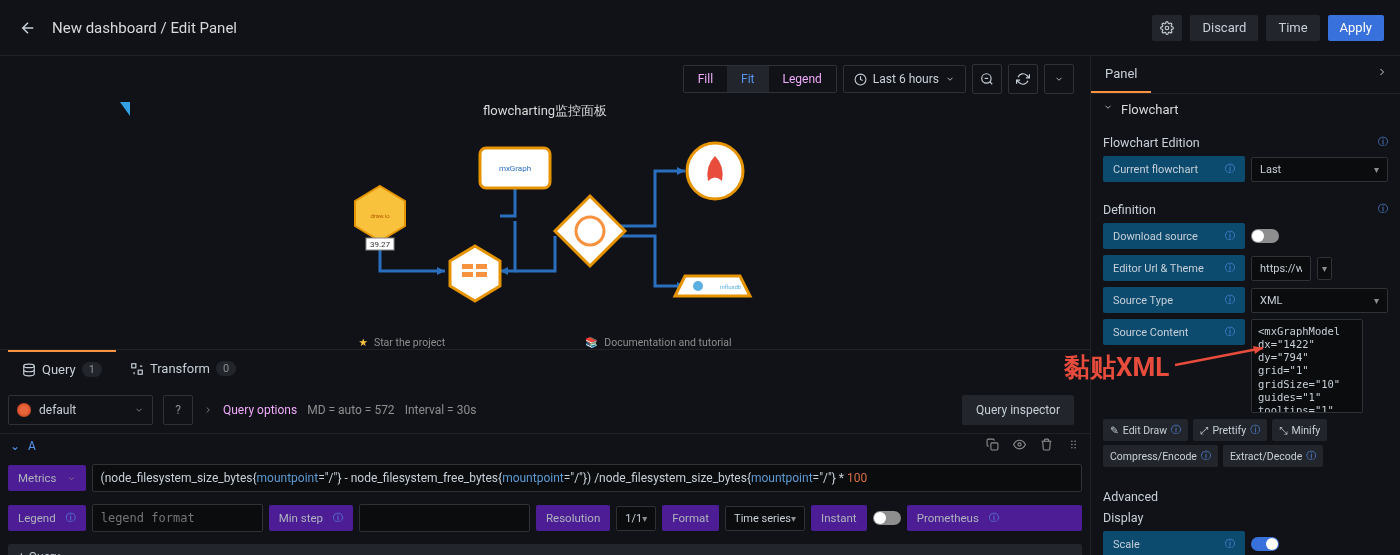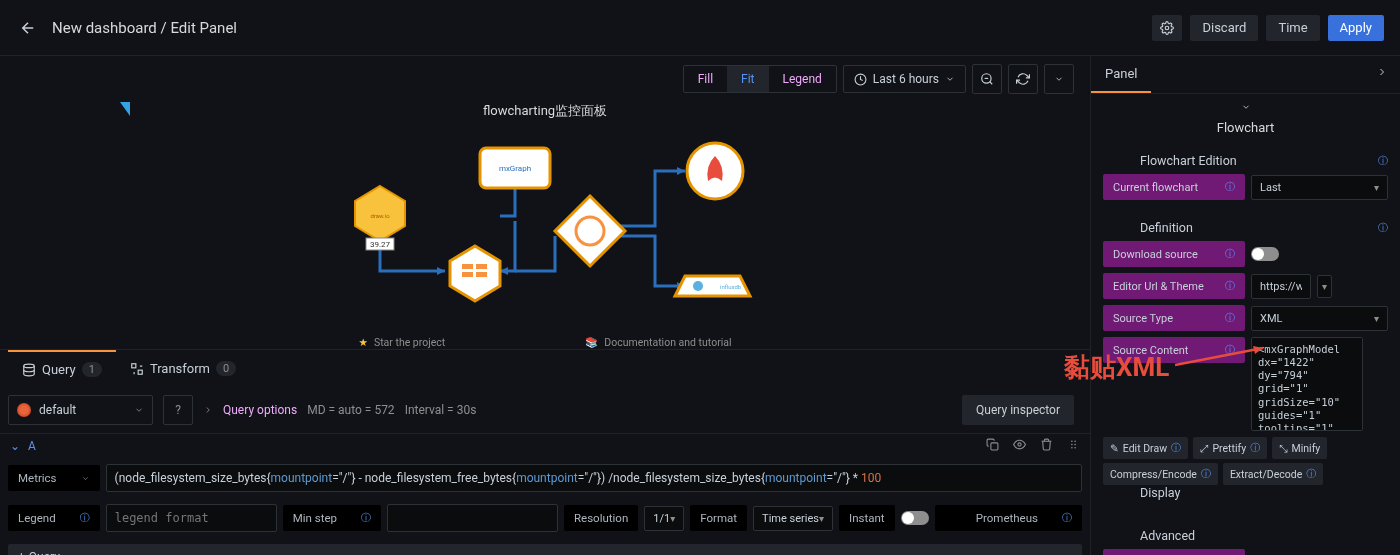--- a/index.html
+++ b/index.html
@@ -36,38 +36,38 @@
 .help-btn { width: 30px; height: 30px; background: #111217; border: 1px solid #2c3235; border-radius: 2px; display:flex; align-items:center; justify-content:center; cursor:pointer;}
 .qopts { color: #f0abfc; font-size: 12px; cursor: pointer; }
 .qmeta { color: #8e8e8e; font-size: 12px; }
 .qinspect-btn { background: #22252b; border:none; color:#c7d0d9; padding:6px 14px; border-radius:2px; cursor:pointer; font-size:12px; margin-left:auto; margin-right:8px; height:30px;}
 .query-row-header { display: flex; align-items: center; padding: 4px 10px; border-top:1px solid #202226;}
 .chev { color:#5794f2; margin-right:8px; cursor:pointer; }
 .query-letter { color:#5794f2; font-size:12px; flex:1; }
 .row-icons { display:flex; gap:14px; color:#8e8e8e; }
 .row-icons > * { cursor:pointer; }
 .query-fields { display:flex; flex-wrap:wrap; gap:6px; padding:6px 8px; align-items:center; }
-.field-label { background:#000000; padding:6px 10px; border-radius:2px; font-size:11.5px; display:flex; align-items:center; gap:24px; color:#aeb5bd;justify-content:flex-end;}
+.field-label { background:#4c1d95; padding:6px 10px; border-radius:2px; font-size:11.5px; display:flex; align-items:center; gap:10px; color:#aeb5bd;}
 .field-input { background:#0b0c0e; border:1px solid #2c3235; padding:6px 8px; border-radius:2px; font-size:12px; color:#c7d0d9; min-width:120px; font-family:Menlo,Consolas,monospace;}
 .metrics-input { flex:1; min-width:600px;}
 .code-kw { color:#5c9ad3; }
 .code-num { color:#d97144; }
 .toggle { width:28px; height:14px; background:#8e8e8e; border-radius:8px; position:relative; cursor:pointer;}
 .toggle::after { content:''; position:absolute; width:12px; height:12px; background:#fff; border-radius:50%; top:1px; left:1px;}
 .toggle.on { background:#3871dc;} .toggle.on::after { left:15px;}
 .add-query-btn { background:#22252b; border:none; color:#c7d0d9; padding:6px 10px; border-radius:2px; cursor:pointer; margin:6px 8px; display:flex; align-items:center; gap:4px; font-size:12px;}
 .panel-tabs { display:flex; border-bottom:1px solid #202226;}
 .panel-tab { padding:10px 14px; cursor:pointer; font-size:13px;}
 .panel-tab.active { border-bottom:2px solid #f9923f;}
 .chev-btn { margin-left:auto; padding:10px 12px; cursor:pointer;}
-.section-header { display:flex; align-items:center; gap:8px; padding:8px 12px; cursor:pointer; font-size:13px; color:#d8d9da;flex-direction:column;}
+.section-header { display:flex; gap:8px; padding:8px 12px; cursor:pointer; font-size:13px; color:#d8d9da;}
 .section-body { padding:4px 12px 10px 12px; }
-.sub-header { font-size:12.5px; color:#c7d0d9; padding:6px 0; display:flex; justify-content:space-between; align-items:center;margin-left:37px;}
+.sub-header { font-size:12.5px; color:#c7d0d9; padding:6px 0; display:flex; justify-content:space-between; }
 .form-row { display:flex; align-items:center; gap:6px; margin-bottom:6px;}
-.form-label { background:#701a75; padding:6px 10px; border-radius:2px; font-size:11px; width:142px; display:flex; align-items:center; justify-content:space-between;}
+.form-label { background:#0c4a6e; padding:6px 10px; border-radius:2px; font-size:11px; width:142px; display:flex; align-items:center; justify-content:space-between;}
 .form-input { background:#0b0c0e; border:1px solid #2c3235; padding:5px 8px; border-radius:2px; font-size:11px; flex:1; color:#c7d0d9;}
 .dropdown { background:#0b0c0e; border:1px solid #2c3235; padding:5px 8px; border-radius:2px; font-size:11px; flex:1; color:#c7d0d9; display:flex; justify-content:space-between; align-items:center; cursor:pointer;}
 .textarea { background:#0b0c0e; border:1px solid #2c3235; padding:5px 6px; border-radius:2px; font-size:10.5px; color:#c7d0d9; width:112px; height:94px; font-family:Menlo,Consolas,monospace; resize:none; overflow-y:scroll; line-height:1.25;}
 .textarea-wrap { display:flex; gap:2px; flex:1; align-items:flex-start; flex-direction:row;}
 .pill-row { display:flex; gap:5px; flex-wrap:wrap; margin-top:4px;}
 .pill-btn { background:#22252b; border:none; color:#c7d0d9; padding:4px 7px; border-radius:2px; cursor:pointer; font-size:10.5px; display:flex; align-items:center; gap:4px;}
 .info-i { color:#5794f2; font-size:10px;}
 .annot { position:absolute; color:#e74c3c; font-size:26px; font-weight:bold; pointer-events:none;}
 .arrow-svg { position:absolute; pointer-events:none;}
 .small { font-size:10px; color:#8e8e8e;}
@@ -381,22 +381,22 @@
         <button class="pill-btn">
             <span>Compress/Encode</span>
             <span class="info-i">ⓘ</span>
           </button>
         <button class="pill-btn">
             <span>Extract/Decode</span>
             <span class="info-i">ⓘ</span>
           </button>
       </div>
 
+      <div class="sub-header" style="margin-top:16px">Advanced</div>
       <div class="sub-header" style="padding-top:0">Display</div>
-      <div class="sub-header" style="margin-top:16px">Advanced</div>
       <div class="form-row">
         <div class="form-label">
             <span>Scale</span>
             <span class="info-i">ⓘ</span>
           </div>
         <div class="toggle on"></div>
       </div>
     </div>
   </div>
 </div>

